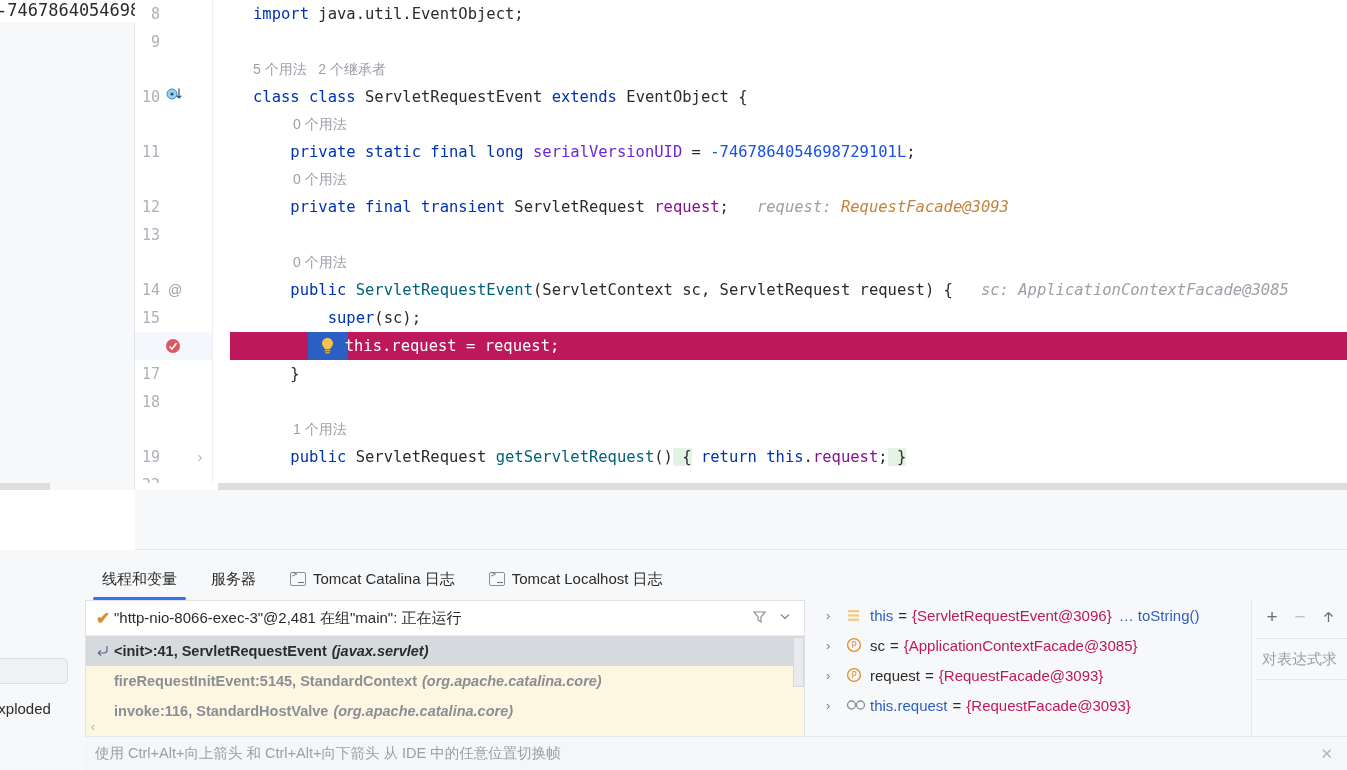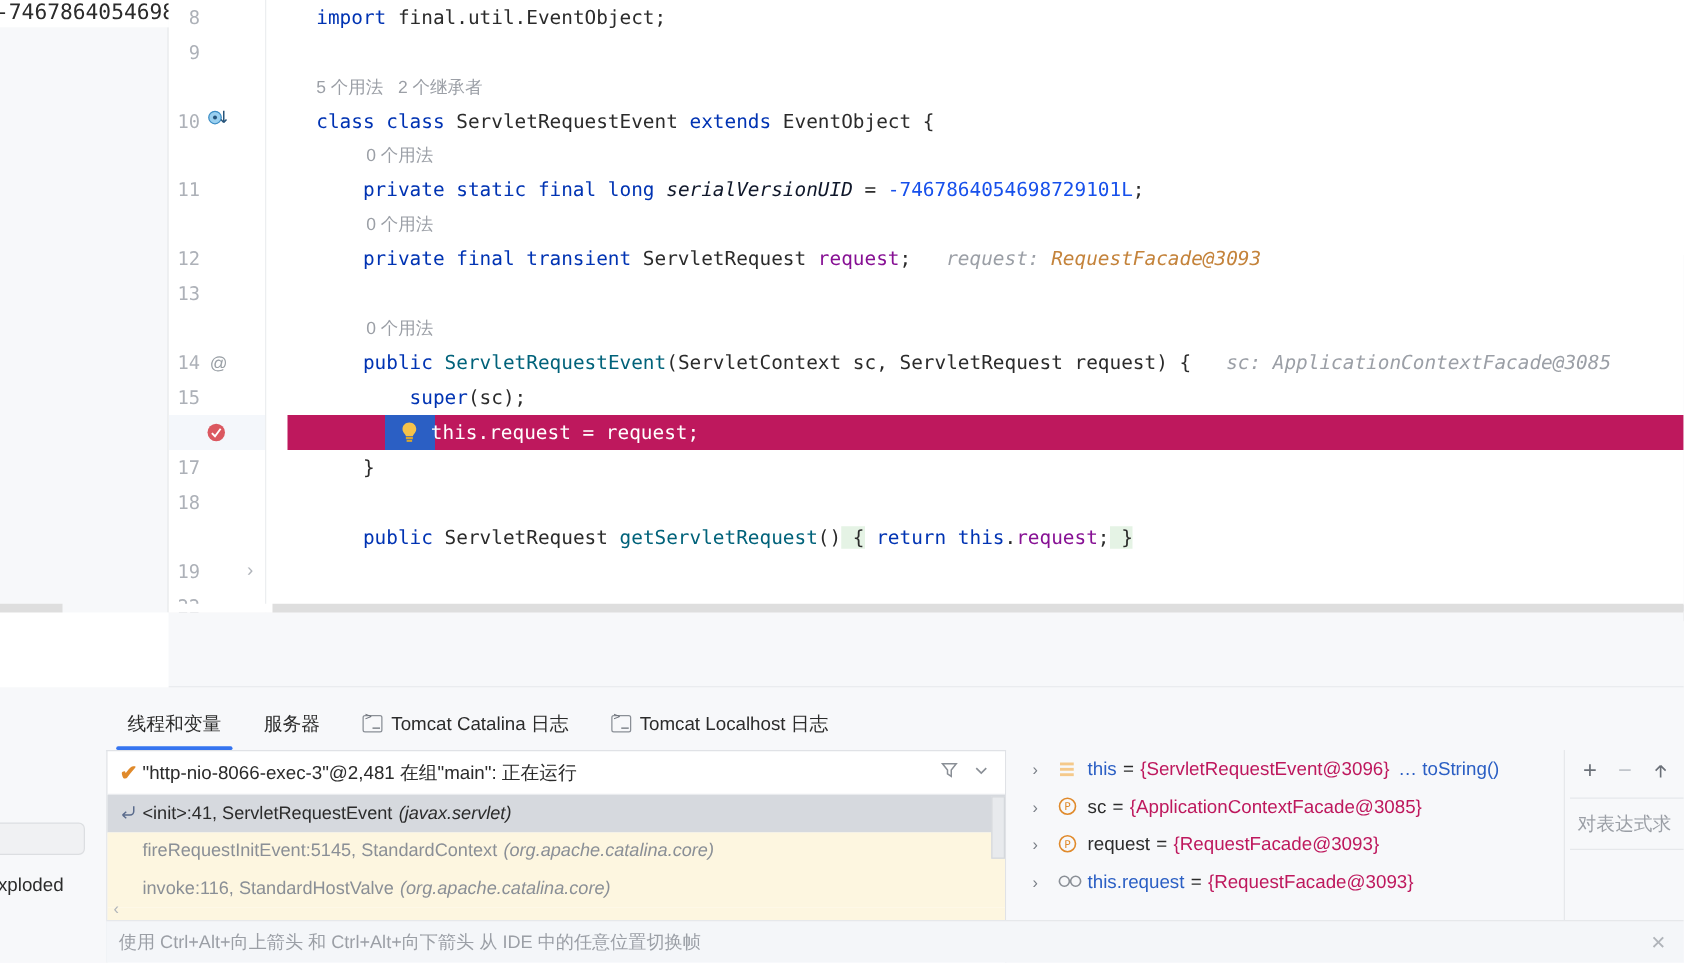--- a/index.html
+++ b/index.html
@@ -78,21 +78,21 @@
     line-height: 27px; color: #9b9fa6; white-space: pre; position: absolute;
     left: 40px; top: 0;
   }
   .row.selected { background: #be185d; margin-left: 17px; }
   .row.selected .codeline, .row.selected .codeline * { color: #ffffff !important; }
 
   
   .kw  { color: #0033b3; }
   .typ { color: #2b2b2b; }
   .fld { color: #871094; }
-  .fldi{ color: #0f172a; font-style: italic; }
+  .fldi{ color: #6d28d9; }
   .mth { color: #00627a; }
   .num { color: #1750eb; }
   .pln { color: #2b2b2b; }
   .fold-brace { background: #e5f3e5; color: #2b2b2b; }
   .ihint { color: #9b9fa6; font-style: italic; }
   .ihint-val { color: #c4833b; font-style: italic; }
 
   
   .ed-hscroll {
     position: absolute; left: 0; bottom: 0; width: 100%; height: 7px;
@@ -164,21 +164,21 @@
     font-weight: bold; flex: none;
   }
   .thread-label {
     font-size: 15px; color: #2b2b2b; white-space: nowrap; overflow: hidden;
     flex: 1;
   }
   .thread-btn {
     width: 26px; text-align: center; color: #8a8f96; flex: none;
     cursor: pointer;
   }
-  .frame-list { position: relative; }
+  .frame-list { position: relative; font-weight: bold; }
   .frame {
     display: flex; align-items: center; height: 30px; padding-left: 9px;
     font-size: 14.5px; white-space: nowrap; cursor: pointer;
   }
   .frame.sel { background: #d6d9de; }
   .frame.lib { background: #fdf6e0; padding-left: 28px; }
   .frame-ico {
     width: 19px; flex: none; color: #5a6b8c; font-size: 15px;
   }
   .frame-name { color: #2b2b2b; }
@@ -336,21 +336,21 @@
         <div class="row">
           <div class="lnum">19</div>
           <div class="gmark-fold">›</div>
         </div>
         <div class="row">
           <div class="lnum">22</div>
         </div>
       </div>
     <div class="code-area" id="code-host">
         <div class="row">
-          <div class="codeline"><span class="kw">import</span><span class="pln"> final.util.EventObject</span><span class="pln">;</span></div>
+          <div class="codeline"><span class="kw">import</span><span class="pln"> java.util.EventObject</span><span class="pln">;</span></div>
         </div>
         <div class="row">
           <div class="codeline"></div>
         </div>
         <div class="row hint-row">
           <div class="hintline" style="left: 40px;">5 个用法   2 个继承者</div>
         </div>
         <div class="row">
           <div class="codeline"><span class="kw">class class </span><span class="typ">ServletRequestEvent</span><span class="kw"> extends </span><span class="typ">EventObject</span><span class="pln"> {</span></div>
         </div>
@@ -386,20 +386,23 @@
                 <rect x="5.3" y="14.9" width="4.4" height="1.6" fill="#d8a62f"></rect>
               </svg></div>
           </div>
           <div class="codeline"><span class="kw">        this</span><span class="pln">.</span><span class="fld">request</span><span class="pln"> = request;</span></div>
         </div>
         <div class="row">
           <div class="codeline"><span class="pln">    }</span></div>
         </div>
         <div class="row">
           <div class="codeline"></div>
+        </div>
+        <div class="row hint-row">
+          <div class="hintline" style="left: 80px;">1 个用法</div>
         </div>
         <div class="row">
           <div class="codeline"><span class="kw">    public </span><span class="typ">ServletRequest </span><span class="mth">getServletRequest</span><span class="pln">()</span><span class="fold-brace"> {</span><span class="kw"> return </span><span class="kw">this</span><span class="pln">.</span><span class="fld">request</span><span class="pln">;</span><span class="fold-brace"> }</span></div>
         </div>
         <div class="row">
           <div class="codeline"></div>
         </div>
       </div>
     <div class="ed-hscroll">
         <i></i>

